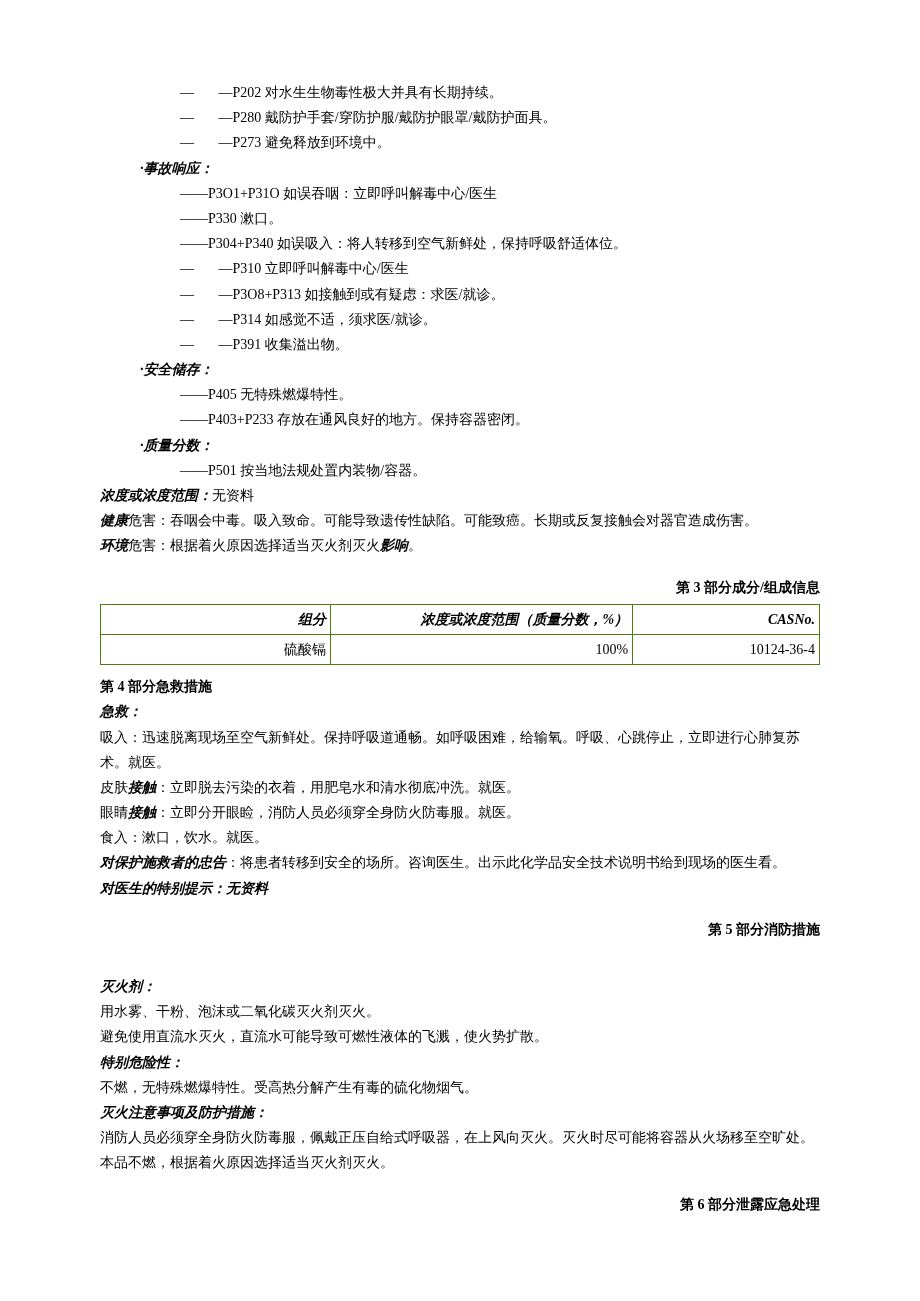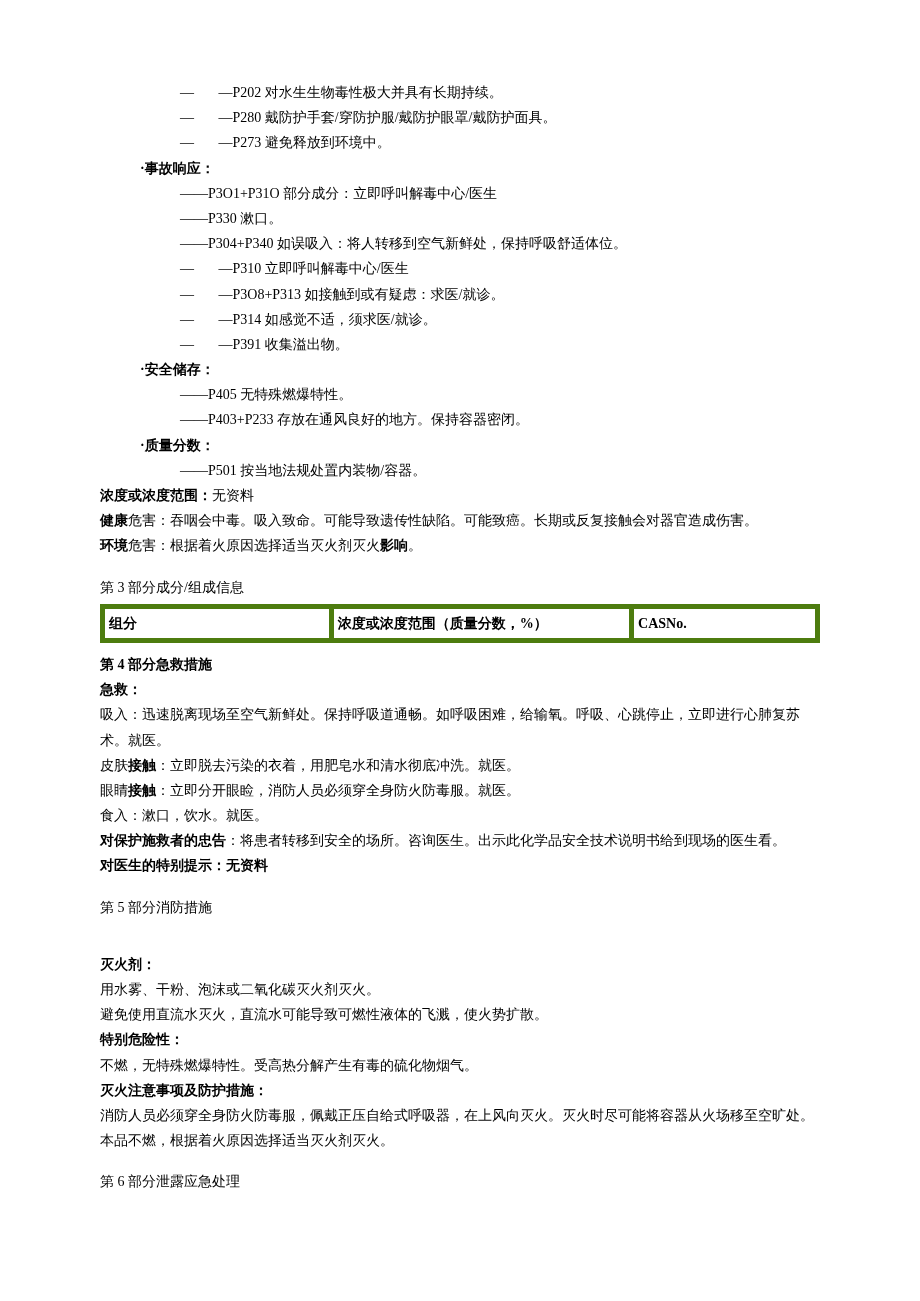--- a/index.html
+++ b/index.html
@@ -18,52 +18,52 @@
   .line { }
   .dash-line::before {
     content: "——";
     letter-spacing: 0;
   }
   .dash-sp-line::before {
     content: "—\00a0\00a0\00a0\00a0\00a0\00a0\00a0—";
     letter-spacing: 0;
   }
   .section-title {
-    text-align: left;
-    font-weight: normal;
+    text-align: right;
+    font-weight: bold;
     margin-top: 16px;
     margin-bottom: 4px;
   }
   table {
     border-collapse: collapse;
     width: 100%;
     margin-bottom: 4px;
   }
   td {
-    border: 5px solid #4d7c0f;
-    text-align: left;
+    border: 1px solid #4d7c0f;
+    text-align: right;
     padding: 2px 4px;
   }
   .row-start {
   }
-  .bold-run { font-weight: bold; }
+  .bold-run { font-weight: bold; font-style: italic; }
   .heading-left {
     font-weight: bold;
     margin-top: 9px;
   }
 </style>
 </head>
 <body>
 
 <div class="indent-2 line dash-sp-line"><span>P202 对水生生物毒性极大并具有长期持续。</span></div>
 <div class="indent-2 line dash-sp-line"><span>P280 戴防护手套/穿防护服/戴防护眼罩/戴防护面具。</span></div>
 <div class="indent-2 line dash-sp-line"><span>P273 避免释放到环境中。</span></div>
 
 <div class="indent-1 line"><span class="bold-run">·事故响应：</span></div>
-<div class="indent-2 line dash-line"><span>P3O1+P31O 部分成分：立即呼叫解毒中心/医生</span></div>
+<div class="indent-2 line dash-line"><span>P3O1+P31O 如误吞咽：立即呼叫解毒中心/医生</span></div>
 <div class="indent-2 line dash-line"><span>P330 漱口。</span></div>
 <div class="indent-2 line dash-line"><span>P304+P340 如误吸入：将人转移到空气新鲜处，保持呼吸舒适体位。</span></div>
 <div class="indent-2 line dash-sp-line"><span>P310 立即呼叫解毒中心/医生</span></div>
 <div class="indent-2 line dash-sp-line"><span>P3O8+P313 如接触到或有疑虑：求医/就诊。</span></div>
 <div class="indent-2 line dash-sp-line"><span>P314 如感觉不适，须求医/就诊。</span></div>
 <div class="indent-2 line dash-sp-line"><span>P391 收集溢出物。</span></div>
 
 <div class="indent-1 line"><span class="bold-run">·安全储存：</span></div>
 <div class="indent-2 line dash-line"><span>P405 无特殊燃爆特性。</span></div>
 <div class="indent-2 line dash-line"><span>P403+P233 存放在通风良好的地方。保持容器密闭。</span></div>
@@ -76,20 +76,25 @@
 <div class="row-start"><span class="bold-run">环境</span><span>危害：根据着火原因选择适当灭火剂灭火</span><span class="bold-run">影响</span><span>。</span></div>
 
 <div class="section-title">第 3 部分成分/组成信息</div>
 <table>
   <tbody>
       <tr>
     <td style="width:32%"><span class="bold-run">组分</span></td>
     <td style="width:42%"><span class="bold-run">浓度或浓度范围（质量分数，%）</span></td>
     <td style="width:26%"><span class="bold-run">CASNo.</span></td>
   </tr>
+  <tr>
+    <td>硫酸镉</td>
+    <td>100%</td>
+    <td>10124-36-4</td>
+  </tr>
 </tbody>
   </table>
 
 <div class="heading-left">第 4 部分急救措施</div>
 <div class="bold-run">急救：</div>
 <div>吸入：迅速脱离现场至空气新鲜处。保持呼吸道通畅。如呼吸困难，给输氧。呼吸、心跳停止，立即进行心肺复苏术。就医。</div>
 <div><span>皮肤</span><span class="bold-run">接触</span><span>：立即脱去污染的衣着，用肥皂水和清水彻底冲洗。就医。</span></div>
 <div><span>眼睛</span><span class="bold-run">接触</span><span>：立即分开眼睑，消防人员必须穿全身防火防毒服。就医。</span></div>
 <div>食入：漱口，饮水。就医。</div>
 <div><span class="bold-run">对保护施救者的忠告</span><span>：将患者转移到安全的场所。咨询医生。出示此化学品安全技术说明书给到现场的医生看。</span></div>

